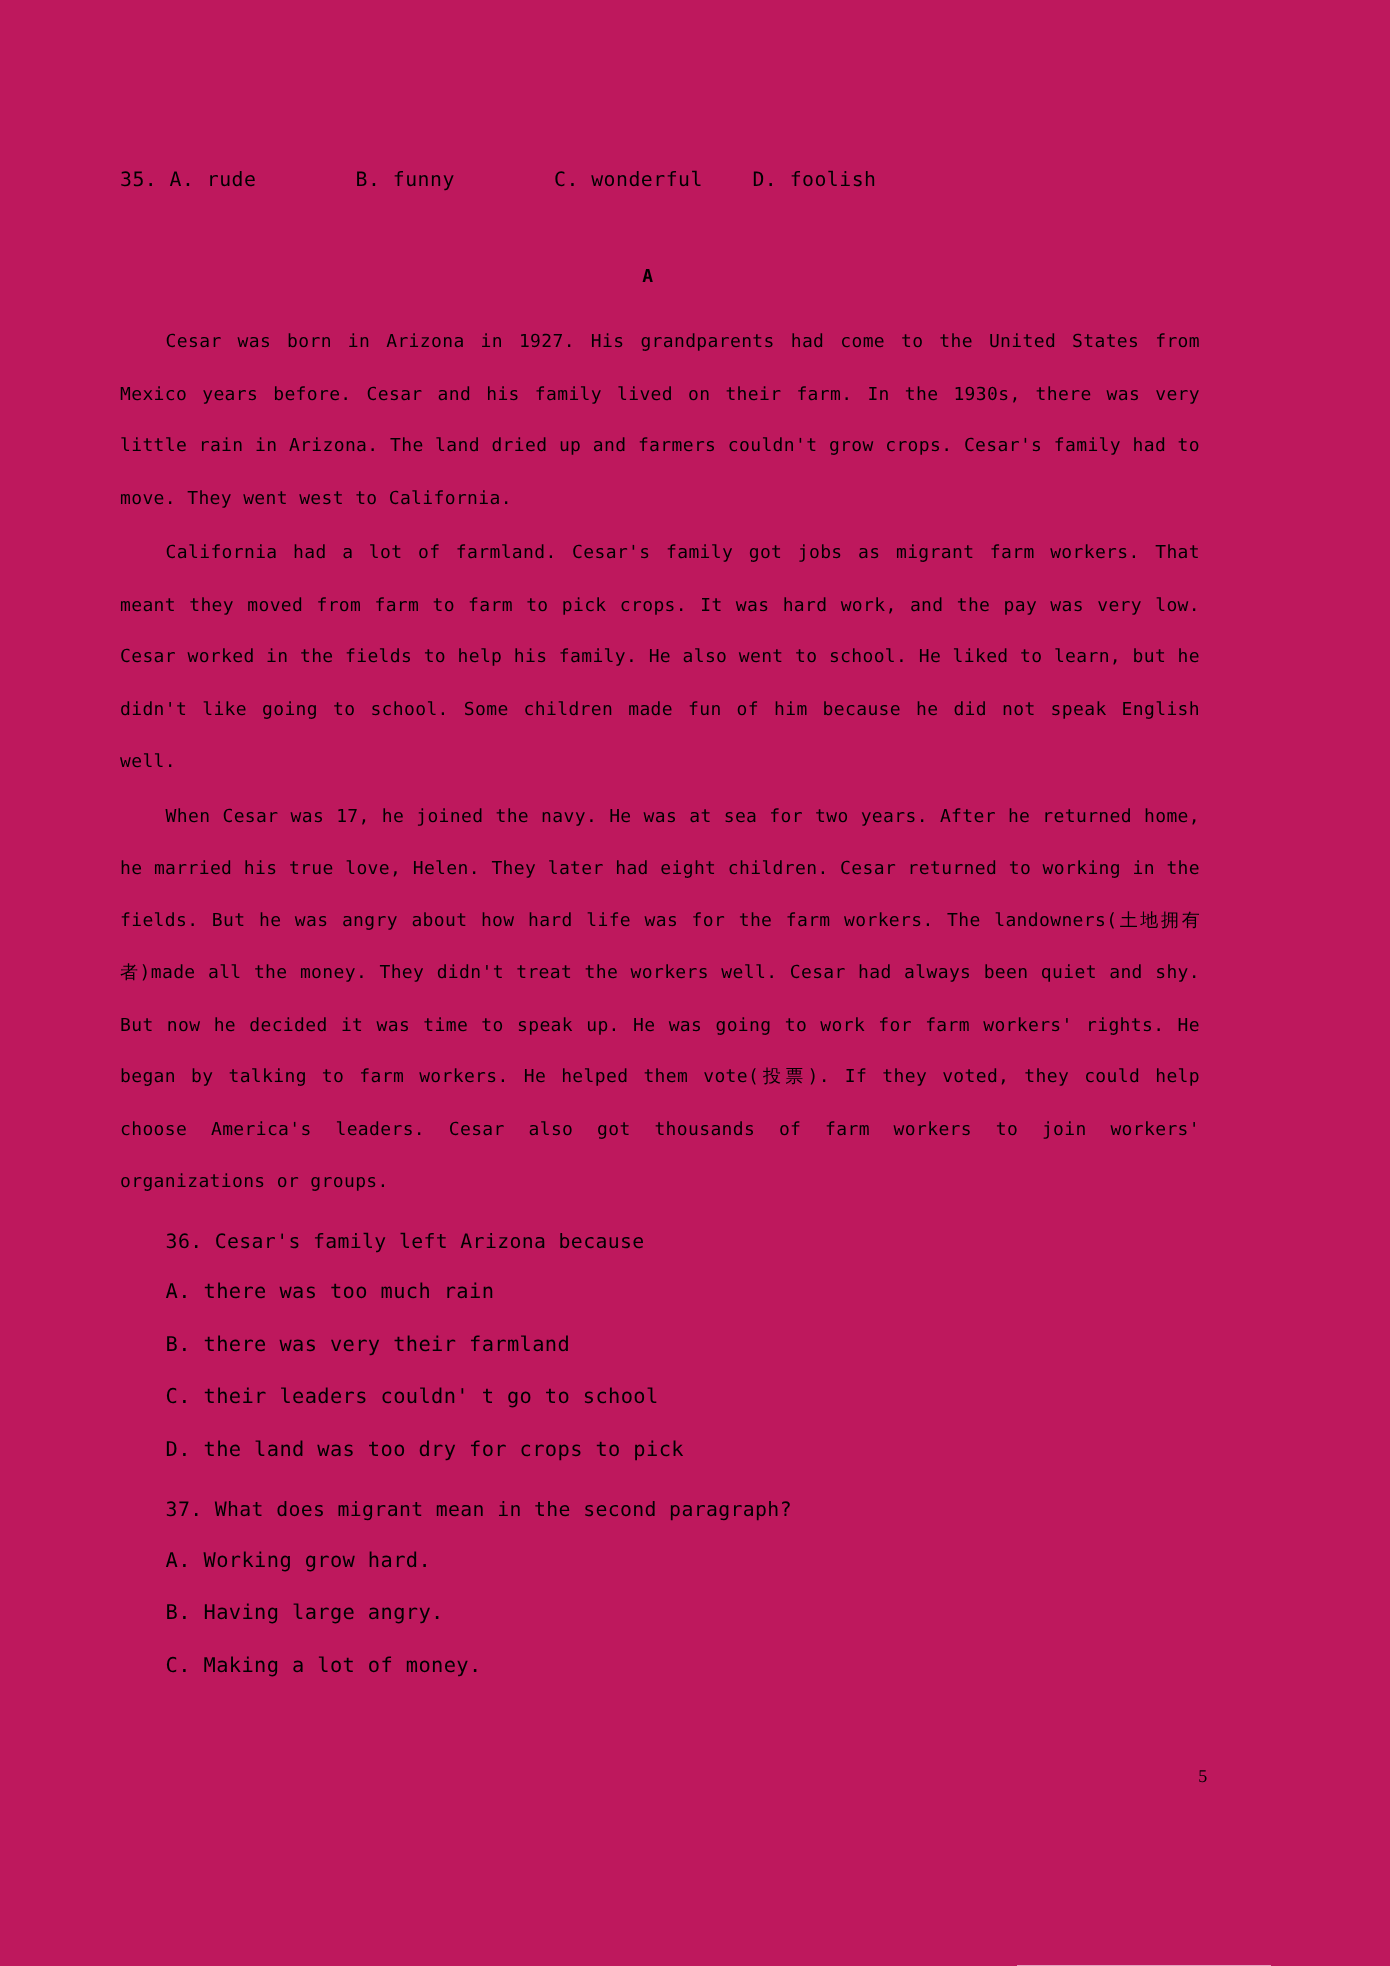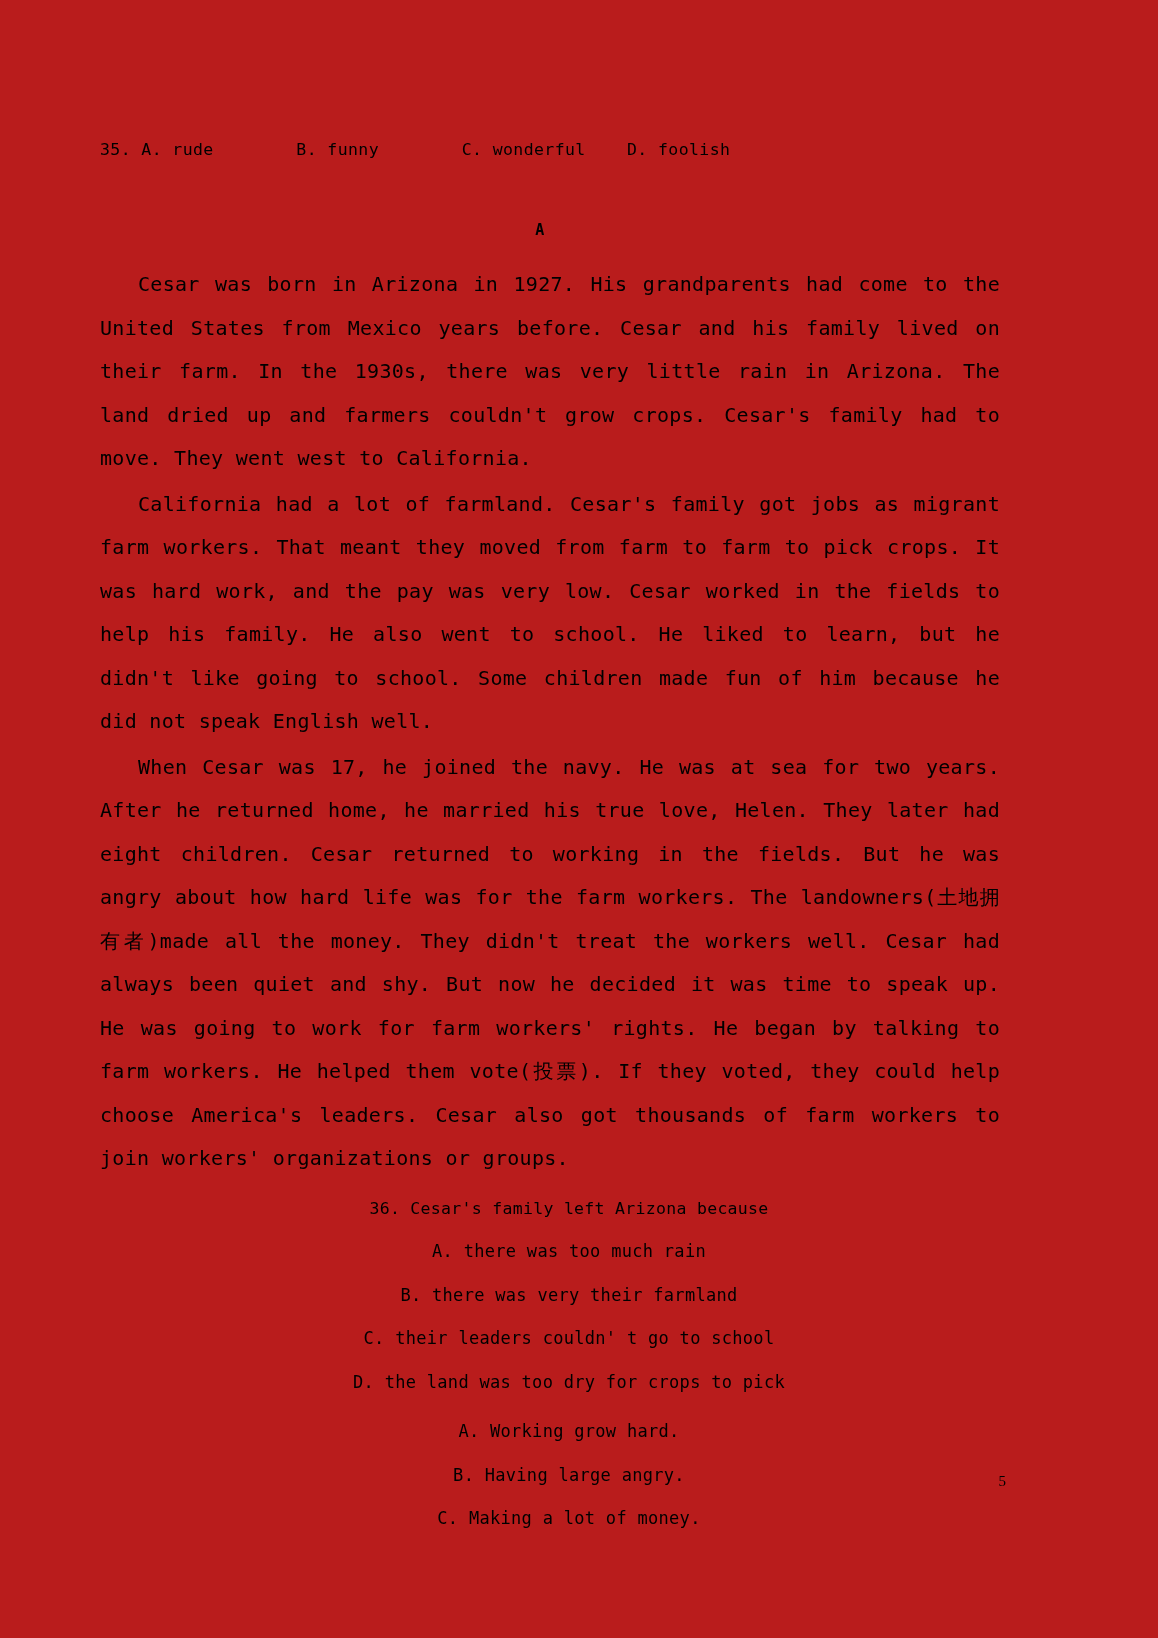--- a/index.html
+++ b/index.html
@@ -4,21 +4,21 @@
 <style>
   html, body {
     margin: 0;
     padding: 0;
     background: #ffffff;
   }
   .page {
     position: relative;
     width: 1158px;
     height: 1638px;
-    background: #b91c1c;
+    background: #be185d;
     font-family: "DejaVu Sans Mono", "Liberation Mono", monospace;
     color: #000000;
     box-sizing: border-box;
   }
   .content {
     position: absolute;
     left: 100px;
     top: 140px;
     width: 900px;
   }
@@ -30,33 +30,32 @@
   }
   .section-letter {
     text-align: center;
     font-size: 15px;
     font-weight: bold;
     letter-spacing: 0.5px;
     margin-left: -20px;
     margin-bottom: 24px;
   }
   .para {
-    font-size: 20px;
+    font-size: 15px;
     line-height: 43.5px;
     text-align: justify;
     text-justify: inter-word;
     letter-spacing: 0.3px;
     margin: 0 0 2px 0;
   }
   .para.indent {
     text-indent: 38px;
   }
   .qblock {
     margin-top: 6px;
-    text-align: center;
   }
   .qstem {
     font-size: 16.5px;
     line-height: 43.5px;
     letter-spacing: 0.3px;
     text-indent: 38px;
   }
   .qopt {
     font-size: 17px;
     line-height: 43.5px;
@@ -89,20 +88,21 @@
 
     <div class="qblock">
       <div class="qstem">36. Cesar's family left Arizona because</div>
       <div class="qopt">A. there was too much rain</div>
       <div class="qopt">B. there was very their farmland</div>
       <div class="qopt">C. their leaders couldn' t go to school</div>
       <div class="qopt">D. the land was too dry for crops to pick</div>
     </div>
 
     <div class="qblock">
+      <div class="qstem">37. What does migrant mean in the second paragraph?</div>
       <div class="qopt">A. Working grow hard.</div>
       <div class="qopt">B. Having large angry.</div>
       <div class="qopt">C. Making a lot of money.</div>
     </div>
 
   </div>
 
   <div class="page-number">5</div>
 
 </div>

